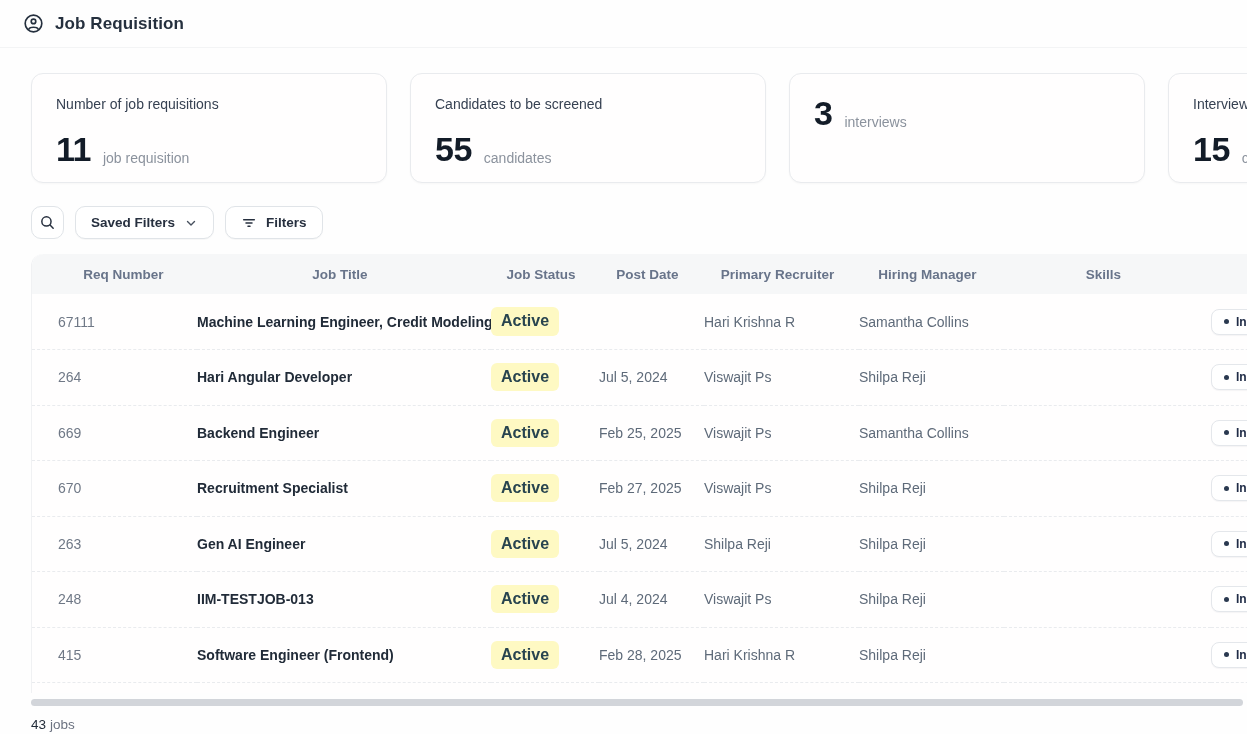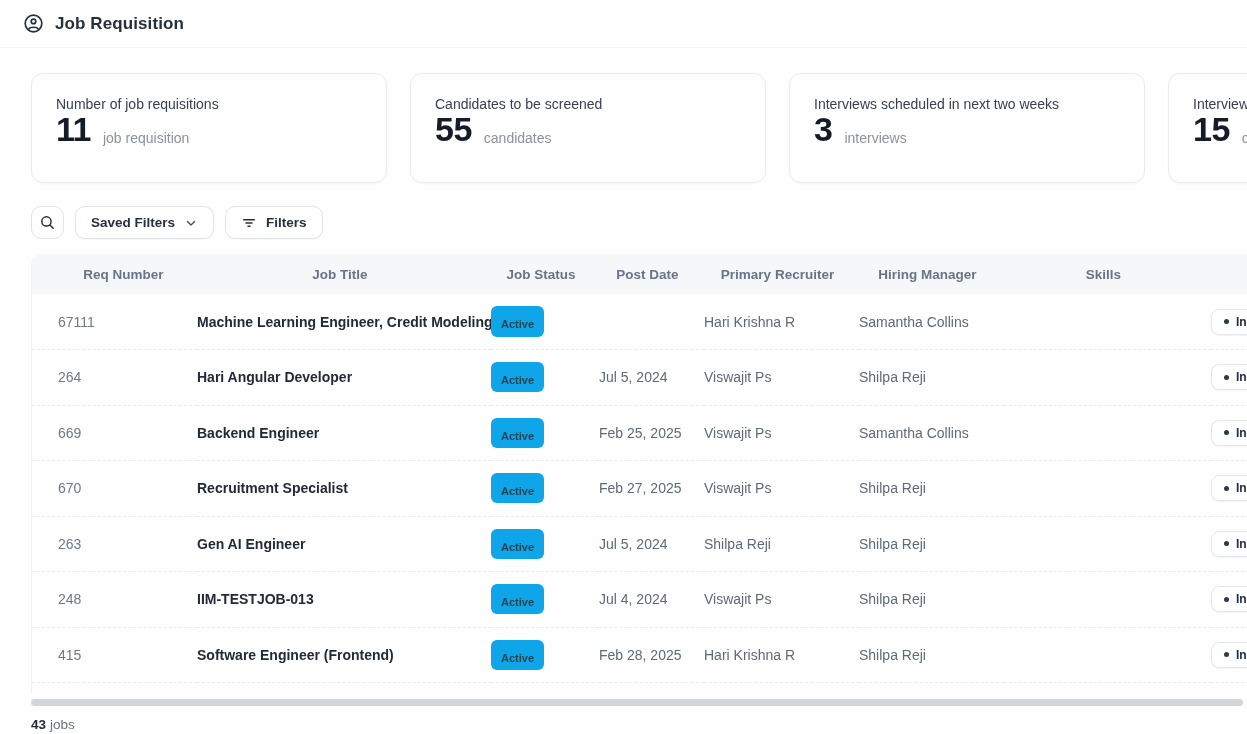--- a/index.html
+++ b/index.html
@@ -34,21 +34,21 @@
   .card {
     width: 356px;
     min-width: 356px;
     height: 110px;
     background: #fffefe;
     border: 1px solid #e9ebee;
     border-radius: 12px;
     padding: 22px 24px 0 24px;
     box-shadow: 0 1px 2px rgba(16,24,40,.03);
   }
-  .card-label { font-size: 14px; color: #364152; margin-bottom: 0; }
+  .card-label { font-size: 14px; color: #364152; margin-bottom: 20px; }
   .card-value-row { display: flex; align-items: flex-end; gap: 12px; }
   .card-value { font-size: 34px; font-weight: 700; color: #131c28; line-height: 1; letter-spacing: -.5px; }
   .card-unit { font-size: 14px; color: #8b929d; }
 
   
   .filterbar {
     display: flex;
     align-items: center;
     gap: 11px;
     margin: 23px 5px 0 31px;
@@ -113,24 +113,24 @@
     white-space: nowrap;
     overflow: visible;
     padding: 0 8px 0 0;
     background: #fffefe;
   }
   tbody td:first-child { padding-left: 26px; }
   td.req { color: #6f7886; }
   td.title span { font-weight: 700; color: #212b38; }
   .status-badge {
     display: inline-block;
-    padding: 12px 10px 5px 10px;
-    background: #0ea5e9;
+    padding: 4px 10px 5px 10px;
+    background: #fef9c3;
     color: #28444f;
-    font-size: 11px;
+    font-size: 16px;
     font-weight: 700;
     border-radius: 6px;
     line-height: 1.2;
   }
   .interview-pill {
     display: inline-flex;
     align-items: center;
     gap: 7px;
     border: 1px solid #e4e7eb;
     border-radius: 8px;
@@ -148,21 +148,21 @@
     width: 1212px;
     height: 7px;
     border-radius: 4px;
     background: #d2d5da;
   }
   .jobs-count {
     margin: 11px 0 0 31px;
     font-size: 13.5px;
     color: #6b7280;
   }
-  .jobs-count b { color: #222c39; font-weight: 700; margin-right: 4px; }
+  .jobs-count b { color: #222c39; font-weight: 400; margin-right: 4px; }
 </style>
 </head>
 <body>
 
 <header class="topbar">
   <span class="app-icon">
     <svg viewBox="0 0 24 24" width="21" height="21" fill="none" stroke="currentColor" stroke-width="1.9" stroke-linecap="round" stroke-linejoin="round">
       <circle cx="12" cy="12" r="9.5"></circle>
       <circle cx="12" cy="9.6" r="2.6"></circle>
       <path d="M6.8 18.2c1.2-2.6 9.2-2.6 10.4 0"></path>
@@ -180,21 +180,20 @@
     </div>
   </div>
   <div class="card">
     <div class="card-label">Candidates to be screened</div>
     <div class="card-value-row">
       <span class="card-value">55</span>
       <span class="card-unit">candidates</span>
     </div>
   </div>
   <div class="card">
-    <div class="card-label">Interviews scheduled in next two weeks</div>
     <div class="card-value-row">
       <span class="card-value">3</span>
       <span class="card-unit">interviews</span>
     </div>
   </div>
   <div class="card">
     <div class="card-label">Interview</div>
     <div class="card-value-row">
       <span class="card-value">15</span>
       <span class="card-unit">candidates</span>

